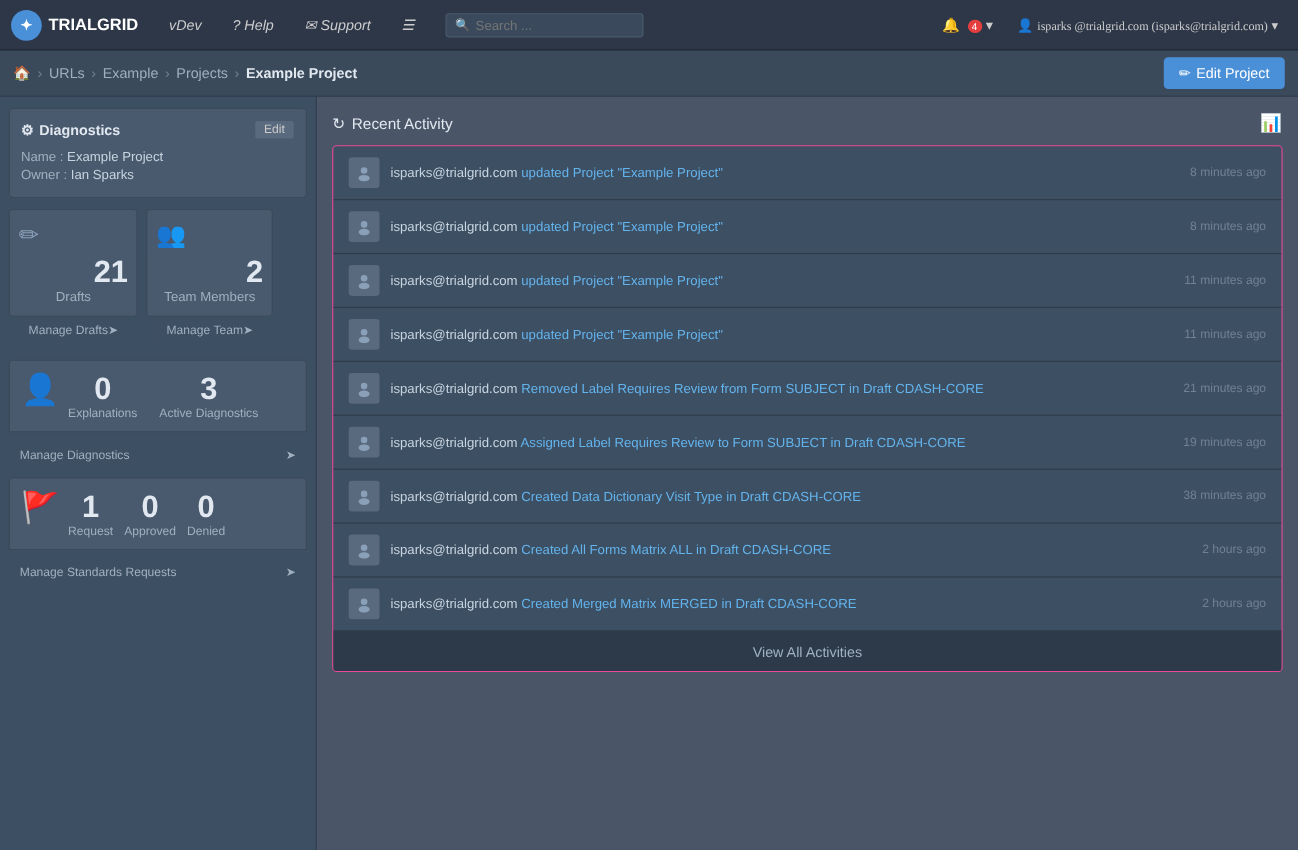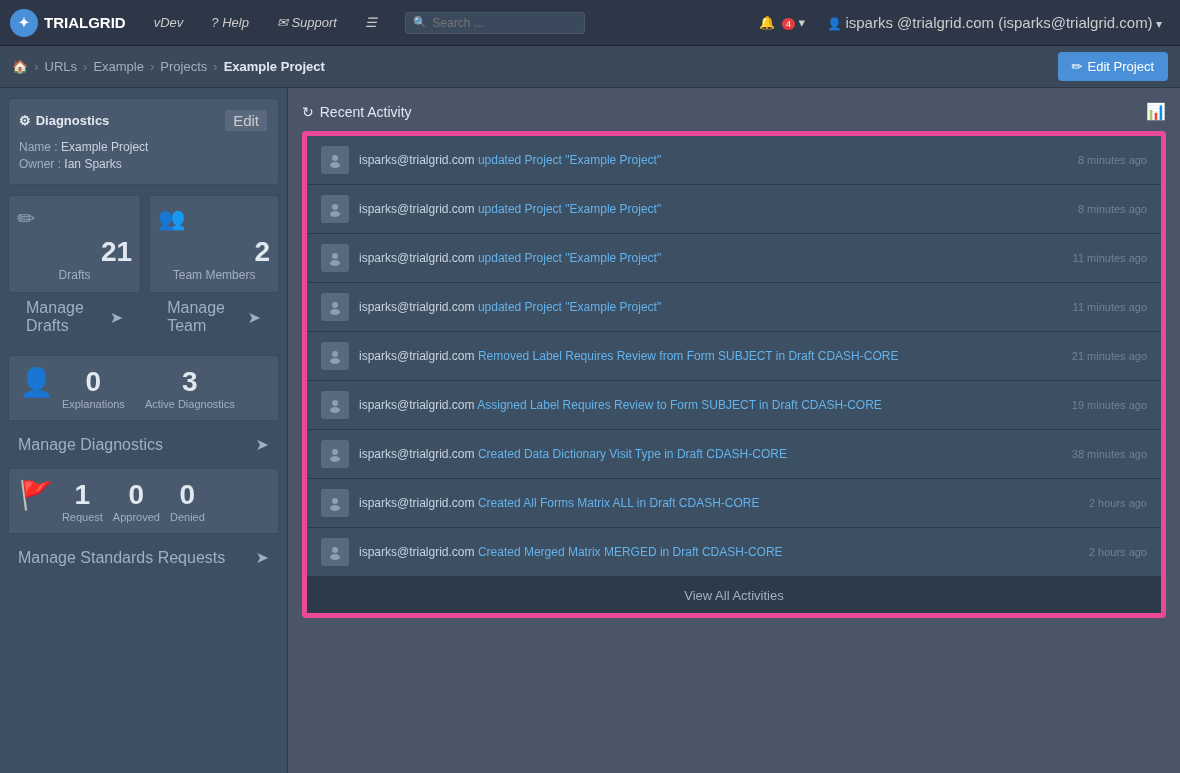--- a/index.html
+++ b/index.html
@@ -151,21 +151,21 @@
       display: flex;
       align-items: center;
       gap: 5px;
     }
     .btn-edit {
       background: #5a6a7e;
       color: #ccc;
       border: 1px solid #4a5a6e;
       padding: 2px 8px;
       border-radius: 3px;
-      font-size: 15px;
+      font-size: 11px;
       cursor: pointer;
     }
     .prop-row { color: #c8d4e0; font-size: 12px; margin: 3px 0; }
     .prop-label { color: #a0b0c0; }
 
     
     .stat-cards-row {
       display: flex;
       gap: 8px;
       margin: 0 8px 8px 8px;
@@ -194,25 +194,25 @@
       color: #a0b0c0;
       font-size: 12px;
       text-align: center;
       margin-top: 0;
     }
     .stat-card-footer {
       background: #3d4f62;
       border-radius: 0 0 4px 4px;
       padding: 6px 10px;
       display: flex;
-      align-items: center;
+      align-items: flex-end;
       justify-content: space-between;
       cursor: pointer;
       color: #a0b0c0;
-      font-size: 16px;
+      font-size: 11px;
       margin: 0 8px 6px 8px;
     }
     .arrow-icon { color: #a0b0c0; }
 
     
     .diag-card {
       background: #4a5a6e;
       margin: 0 8px 8px 8px;
       border-radius: 4px 4px 0 0;
       border: 1px solid #3a4a5a;
@@ -275,21 +275,21 @@
       display: flex;
       align-items: center;
       gap: 6px;
     }
     .chart-icon { color: #a0b0c0; font-size: 16px; cursor: pointer; }
 
     
     .activity-table {
       background: #3d4f62;
       border-radius: 4px;
-      border: 5px solid #ec4899;
+      border: 1px solid #ec4899;
       overflow: hidden;
     }
     .activity-row {
       display: flex;
       align-items: center;
       padding: 10px 14px;
       border-bottom: 1px solid #2d3a4a;
       gap: 10px;
     }
     .activity-row:last-child { border-bottom: none; }
@@ -359,21 +359,21 @@
   <div class="nav-spacer"></div>
 
   <div class="nav-bell">
     <span>🔔</span>
     <span class="nav-badge">4</span>
     <span>▾</span>
   </div>
 
   <div class="nav-user">
     <span>👤</span>
-    <span style="font-size:15px;">isparks @trialgrid.com (isparks@trialgrid.com)</span>
+    <span style="font-size:11px;font-family:Liberation Serif, serif;">isparks @trialgrid.com (isparks@trialgrid.com)</span>
     <span>▾</span>
   </div>
 </nav>
 
 <div class="breadcrumb-bar">
   <span class="breadcrumb-item">🏠</span>
   <span class="breadcrumb-sep">›</span>
   <span class="breadcrumb-item">URLs</span>
   <span class="breadcrumb-sep">›</span>
   <span class="breadcrumb-item">Example</span>

